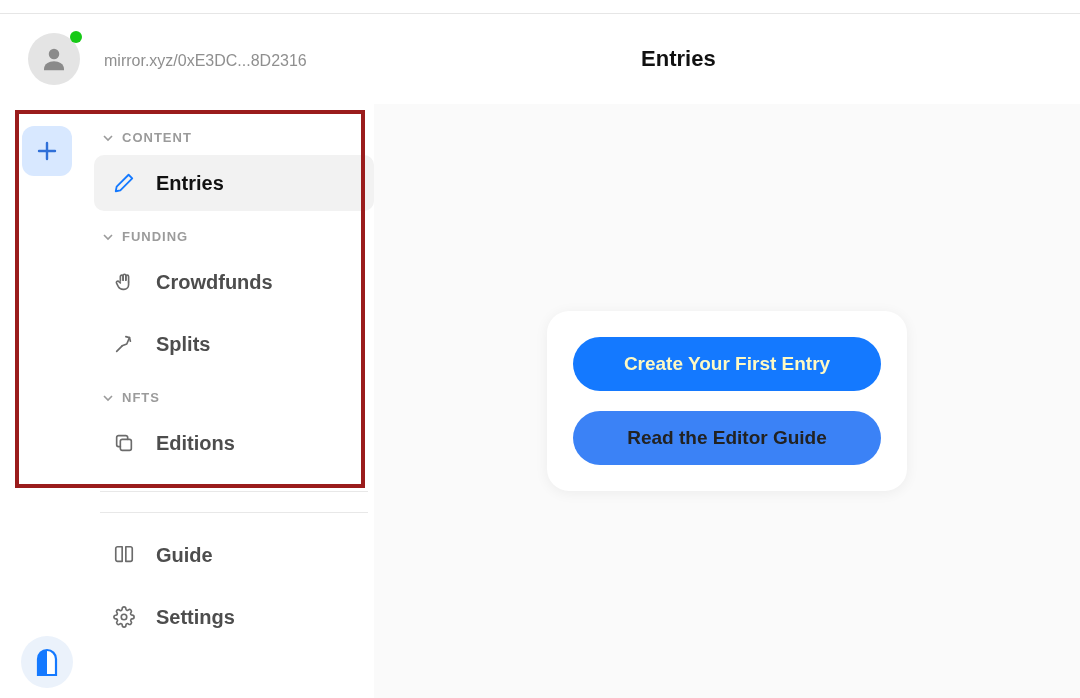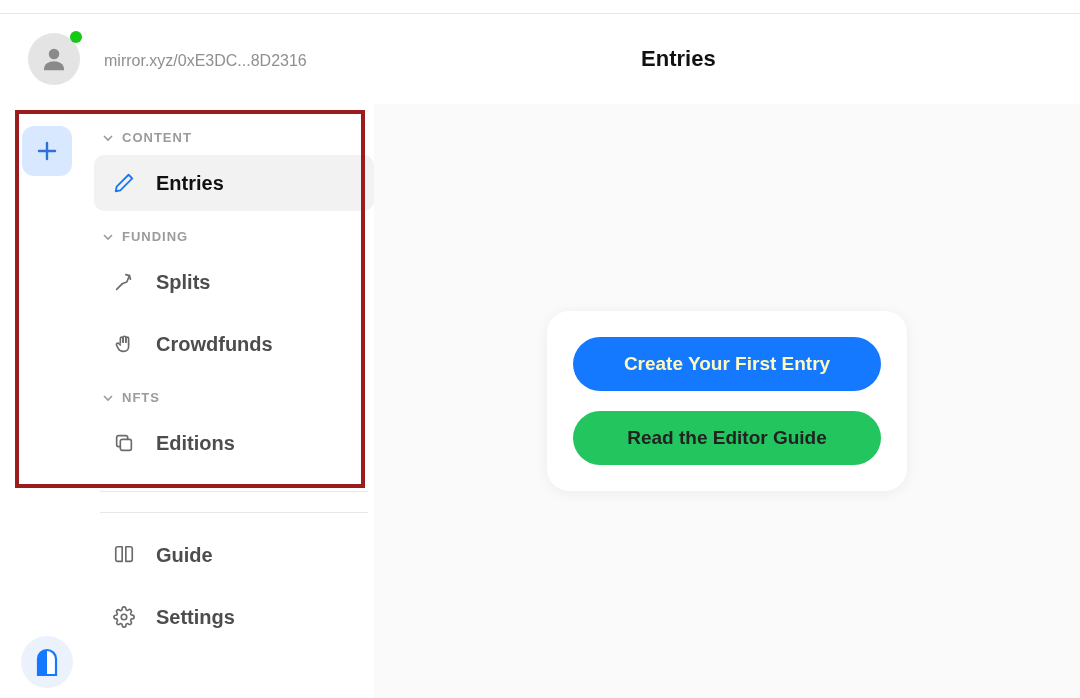--- a/index.html
+++ b/index.html
@@ -120,21 +120,21 @@
     padding: 26px;
   }
   .btn {
     display: flex; align-items: center; justify-content: center;
     width: 100%; height: 54px;
     border-radius: 28px;
     font-size: 19px; font-weight: 600;
     cursor: pointer;
   }
   .btn.primary { background: #1479ff; color: #fef9c3; }
-  .btn.secondary { background: #22c55e; color: #222; margin-top: 20px; }
+  .btn.secondary { background: #3b82f6; color: #222; margin-top: 20px; }
 </style>
 </head>
 <body>
 
 <div class="top-border"></div>
 
 <div class="header">
   <div class="avatar-wrap">
     <div class="avatar">
       <svg viewBox="0 0 24 24">
@@ -187,40 +187,40 @@
     <div class="section-header">
       <svg class="chev" width="12" height="12" viewBox="0 0 12 12">
           <path d="M2 4l4 4 4-4" fill="none" stroke="#9b9b9b" stroke-width="1.6"></path>
         </svg>
       <span class="label">FUNDING</span>
     </div>
 
     <div class="nav-item">
       <span class="icon">
         <svg viewBox="0 0 24 24" fill="none" stroke="#6b6b6b" stroke-width="1.8" stroke-linecap="round" stroke-linejoin="round">
-          <path d="M4 20l6-6"></path>
-            <path d="M10 14l5-2 3-7"></path>
-            <path d="M14 4l4 1 1 4"></path>
-        </svg>
-      </span>
-      <span class="text">Splits</span>
-    </div>
-
-    <div class="nav-item">
-      <span class="icon">
-        <svg viewBox="0 0 24 24" fill="none" stroke="#6b6b6b" stroke-width="1.8" stroke-linecap="round" stroke-linejoin="round">
           <path d="M8 11V6a1.5 1.5 0 013 0v4"></path>
             <path d="M11 10V5a1.5 1.5 0 013 0v5"></path>
             <path d="M14 10V6a1.5 1.5 0 013 0v6"></path>
           <path d="M17 12v3a5 5 0 01-5 5h-1a6 6 0 01-5.2-3L4 13.5a1.5 1.5 0 012.4-1.8L8 13"></path>
         </svg>
       </span>
       <span class="text">Crowdfunds</span>
     </div>
 
+    <div class="nav-item">
+      <span class="icon">
+        <svg viewBox="0 0 24 24" fill="none" stroke="#6b6b6b" stroke-width="1.8" stroke-linecap="round" stroke-linejoin="round">
+          <path d="M4 20l6-6"></path>
+            <path d="M10 14l5-2 3-7"></path>
+            <path d="M14 4l4 1 1 4"></path>
+        </svg>
+      </span>
+      <span class="text">Splits</span>
+    </div>
+
     <div class="section-header">
       <svg class="chev" width="12" height="12" viewBox="0 0 12 12">
           <path d="M2 4l4 4 4-4" fill="none" stroke="#9b9b9b" stroke-width="1.6"></path>
         </svg>
       <span class="label">NFTS</span>
     </div>
 
     <div class="nav-item">
       <span class="icon">
         <svg viewBox="0 0 24 24" fill="none" stroke="#6b6b6b" stroke-width="1.8" stroke-linecap="round" stroke-linejoin="round">

